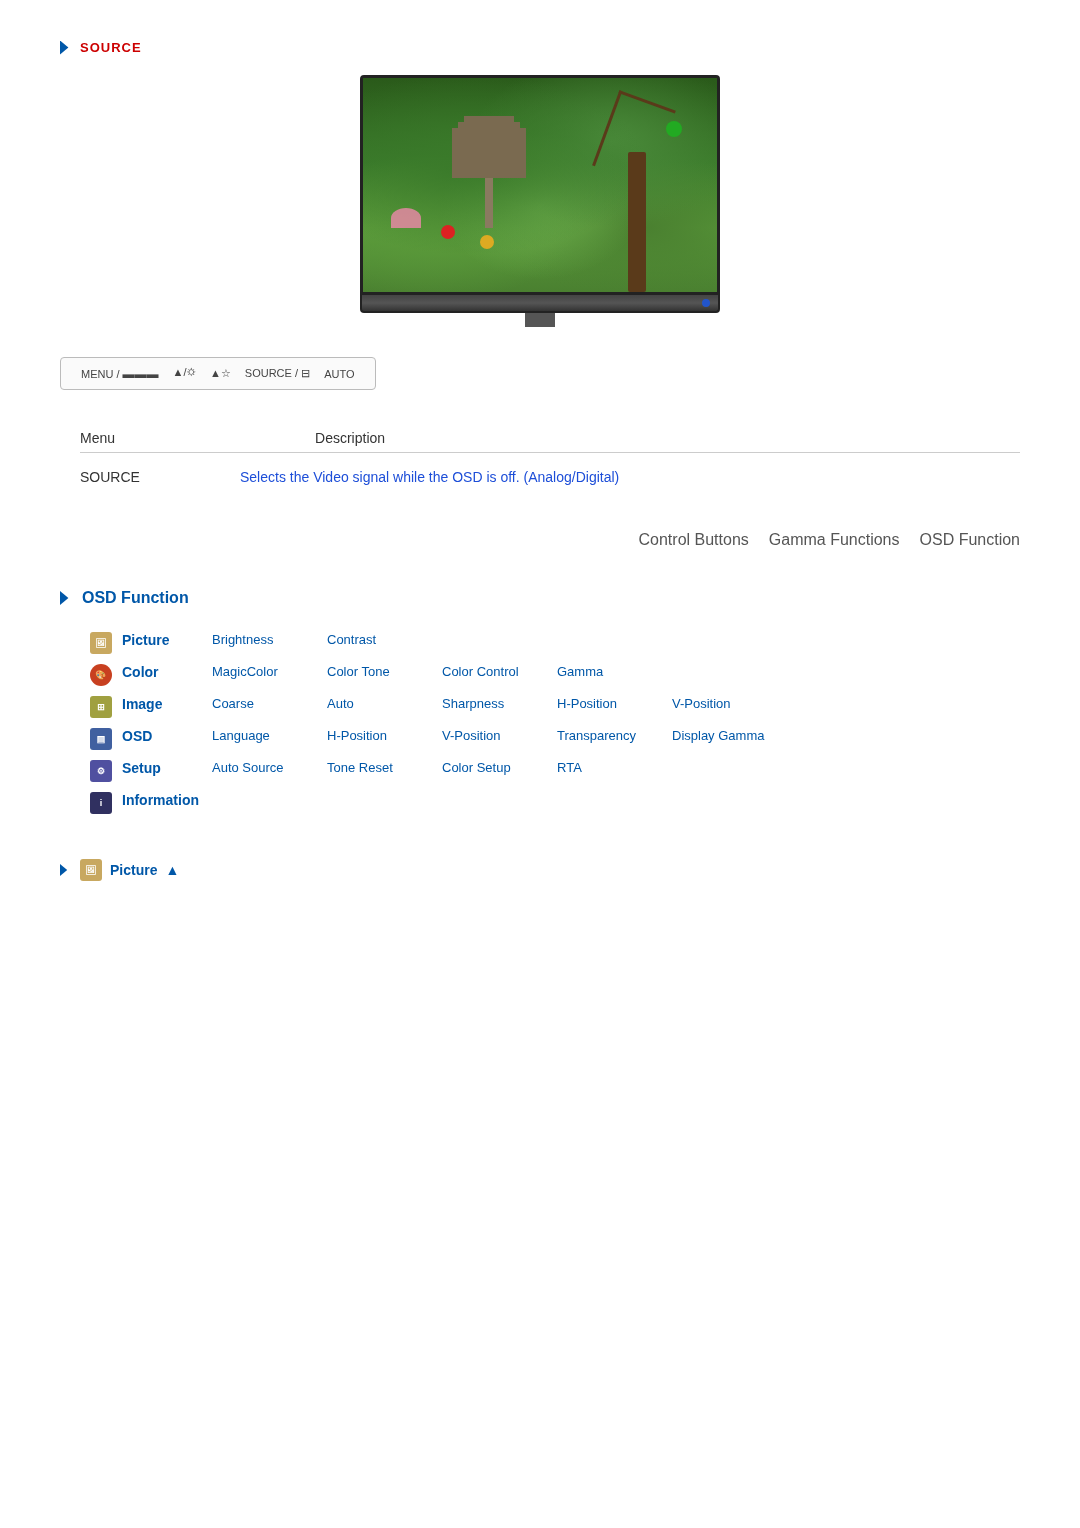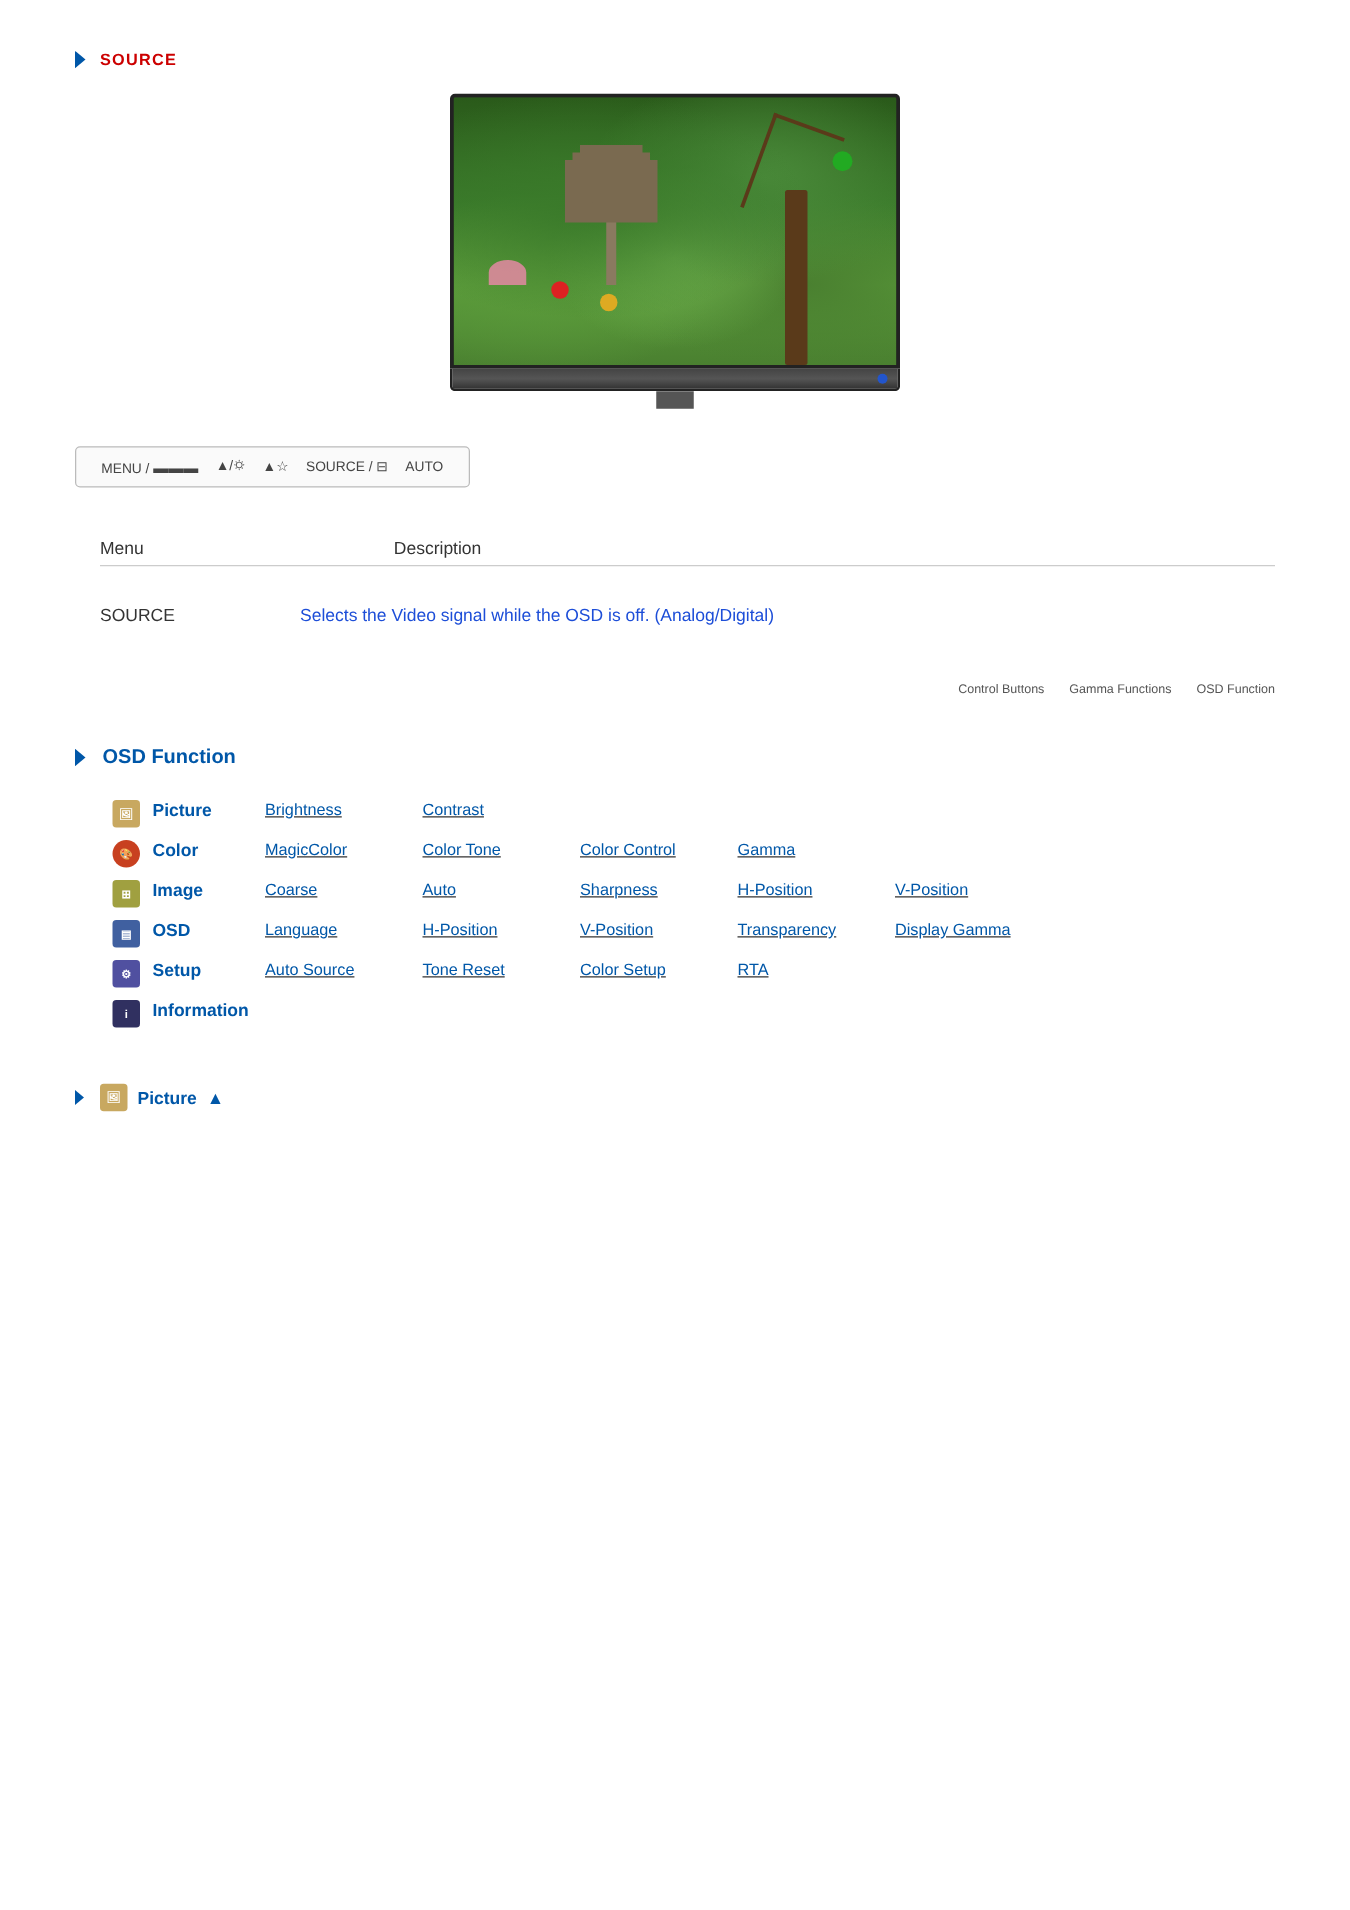--- a/index.html
+++ b/index.html
@@ -196,41 +196,41 @@
 
     .menu-table {
       margin-bottom: 40px;
       padding-left: 20px;
     }
     .menu-table-header {
       display: flex;
       gap: 200px;
       border-bottom: 1px solid #ccc;
       padding-bottom: 6px;
-      margin-bottom: 25px;
+      margin-bottom: 10px;
     }
     .menu-table-row {
       display: flex;
       gap: 60px;
       padding: 6px 0;
     }
     .menu-col-menu {
       min-width: 100px;
       font-weight: normal;
     }
     .menu-col-desc {
       color: #1d4ed8;
     }
 
     .nav-links {
       display: flex;
       justify-content: flex-end;
       gap: 20px;
       margin-bottom: 40px;
-      font-size: 10px;
+      font-size: 16px;
     }
     .nav-links a {
       color: #555;
       text-decoration: none;
     }
 
     .osd-header {
       display: flex;
       align-items: center;
       gap: 8px;
@@ -280,22 +280,21 @@
 
     .osd-cat-label {
       min-width: 90px;
       font-weight: bold;
       color: #0057a8;
       font-size: 14px;
     }
     .osd-links {
       display: flex;
       flex-wrap: wrap;
-      gap: 4px 16px;
-      text-decoration: underline;
+      gap: 4px 5px;
     }
     .osd-link {
       color: #0057a8;
       text-decoration: none;
       font-size: 13px;
       min-width: 110px;
     }
 
     .picture-footer {
       display: flex;

